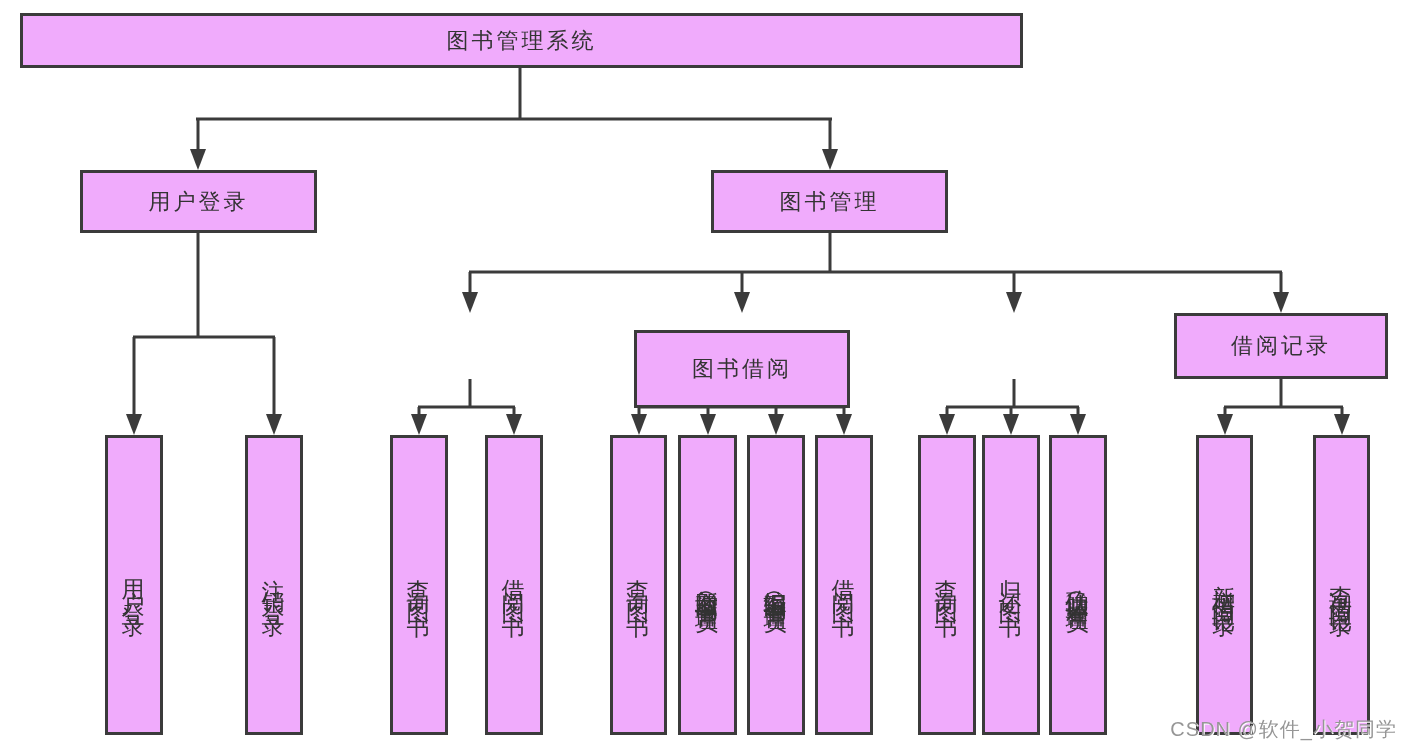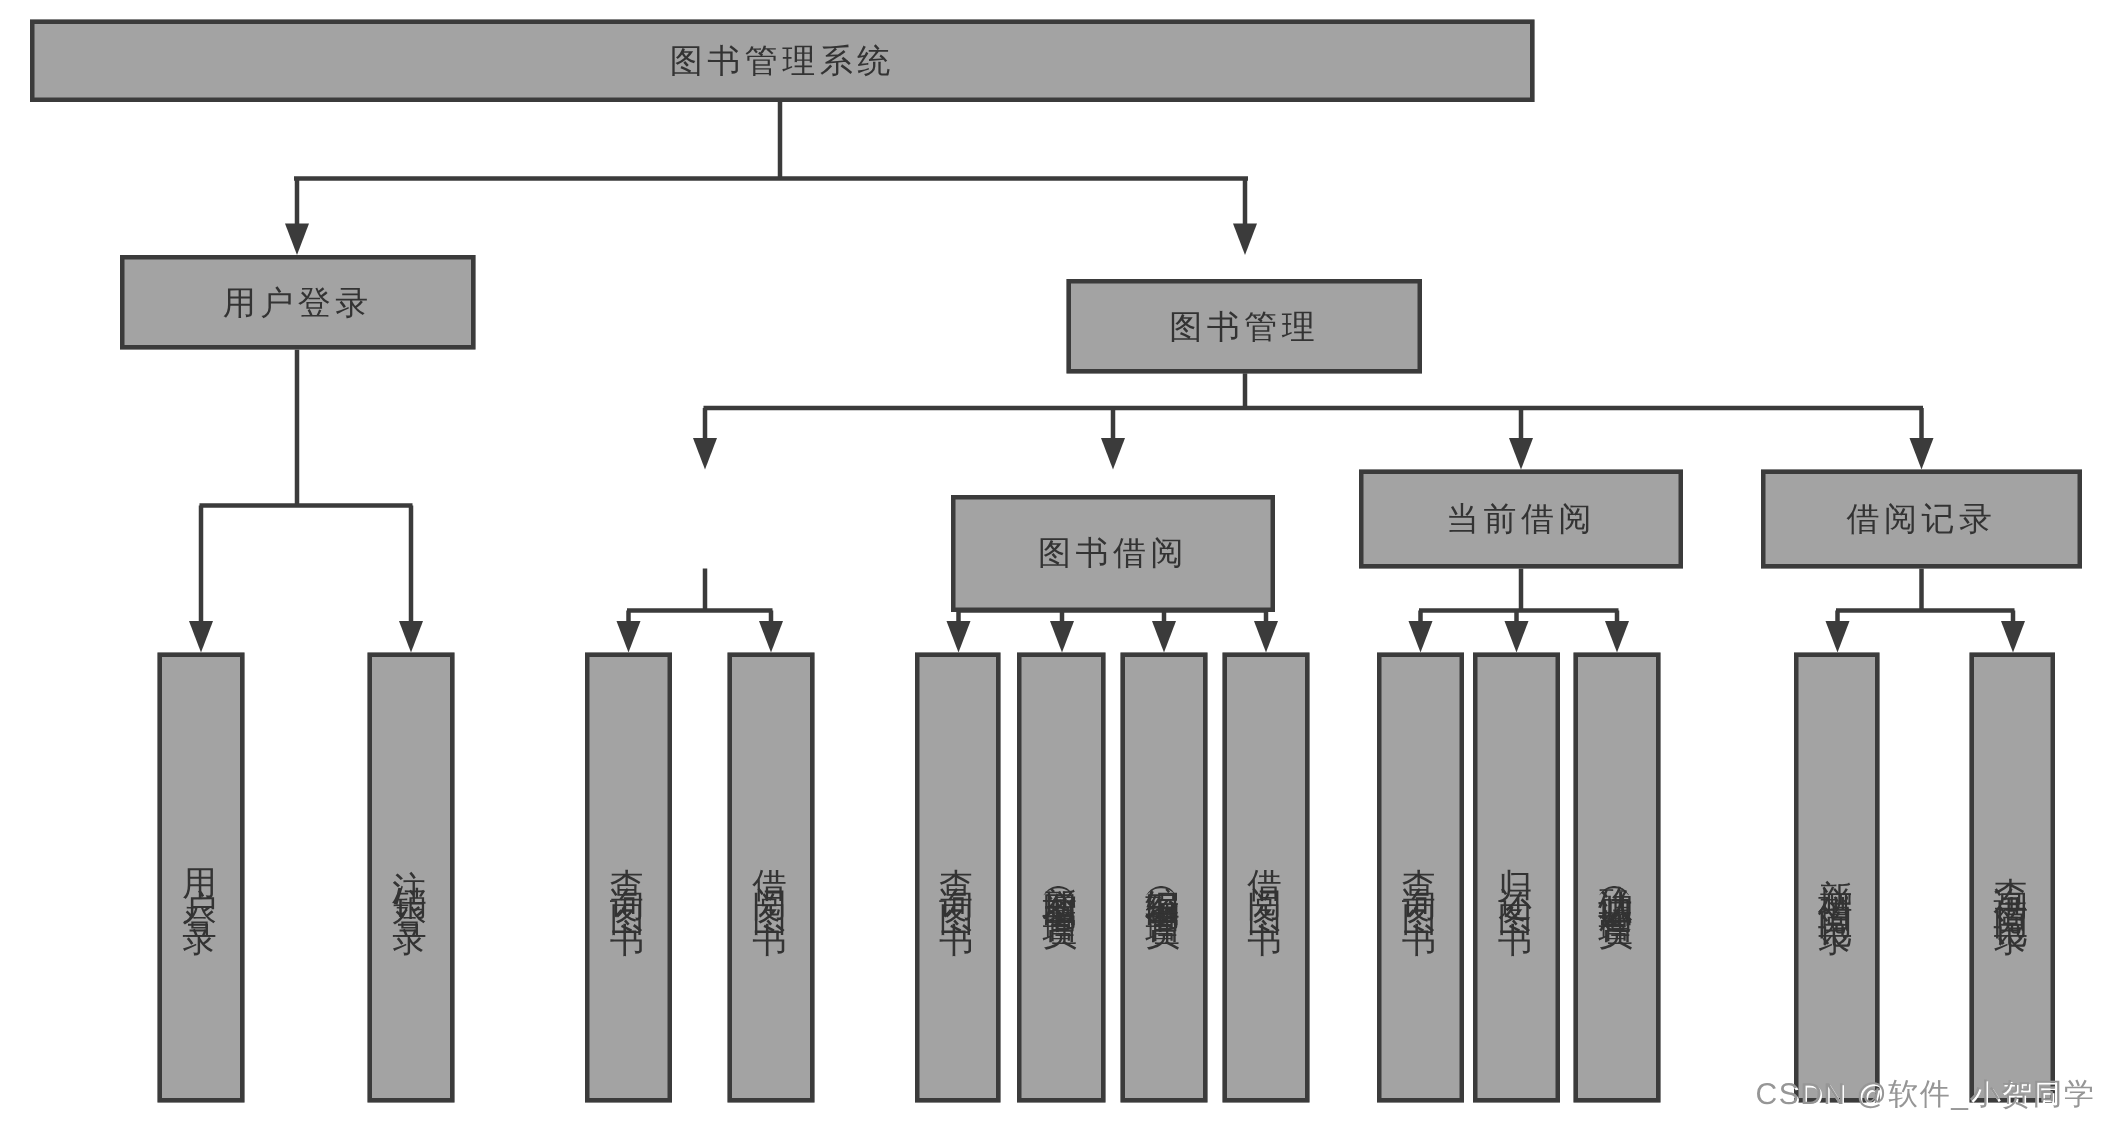--- a/index.html
+++ b/index.html
@@ -15,21 +15,21 @@
   .connectors {
     position: absolute;
     left: 0; top: 0;
     width: 1405px; height: 747px;
     z-index: 1;
   }
   .node {
     position: absolute;
     box-sizing: border-box;
     border: 3px solid #3b3b3b;
-    background: #a3a3a3;
+    background: #f0abfc;
     display: flex;
     align-items: center;
     justify-content: center;
     z-index: 2;
   }
   .node .lbl {
     color: #333333;
     white-space: nowrap;
   }
   .h-node .lbl {
@@ -130,29 +130,26 @@
     </g>
   </svg>
 
   <div class="node h-node" style="left:20px; top:13px; width:1003px; height:55px;">
     <span class="lbl">图书管理系统</span>
   </div>
 
   <div class="node h-node" style="left:80px; top:170px; width:237px; height:63px;">
     <span class="lbl">用户登录</span>
   </div>
-  <div class="node h-node" style="left:711px; top:186px; width:237px; height:63px;">
+  <div class="node h-node" style="left:711px; top:170px; width:237px; height:63px;">
     <span class="lbl">图书管理</span>
   </div>
 
   <div class="node h-node" style="left:634px; top:330px; width:216px; height:78px;">
     <span class="lbl">图书借阅</span>
-  </div>
-  <div class="node h-node" style="left:906px; top:313px; width:216px; height:66px;">
-    <span class="lbl">当前借阅</span>
   </div>
   <div class="node h-node" style="left:1174px; top:313px; width:214px; height:66px;">
     <span class="lbl">借阅记录</span>
   </div>
 
   <div class="node leaf sp12" style="left:105px; top:435px; width:58px; height:300px;">
     <span class="lbl">用户登录</span>
   </div>
   <div class="node leaf sp12" style="left:245px; top:435px; width:58px; height:300px;">
     <span class="lbl">注销登录</span>

